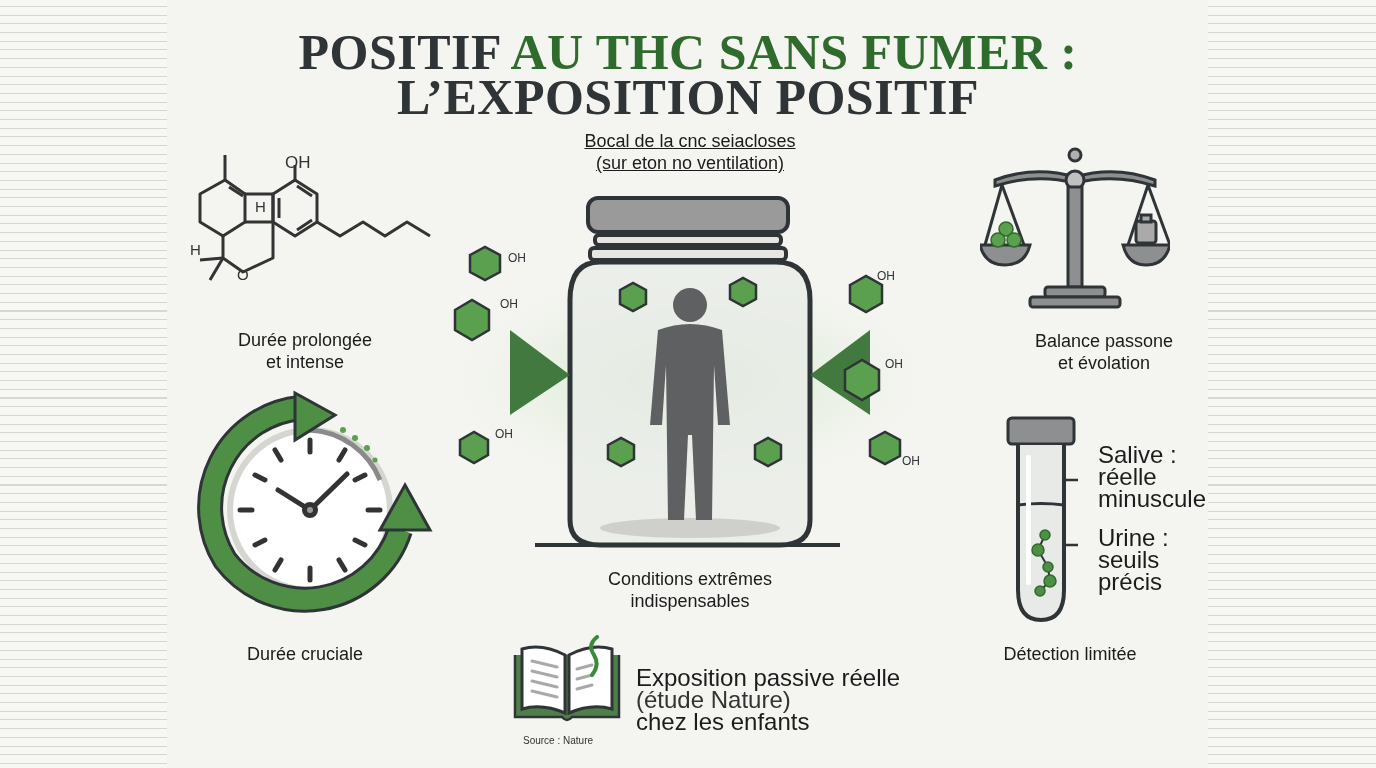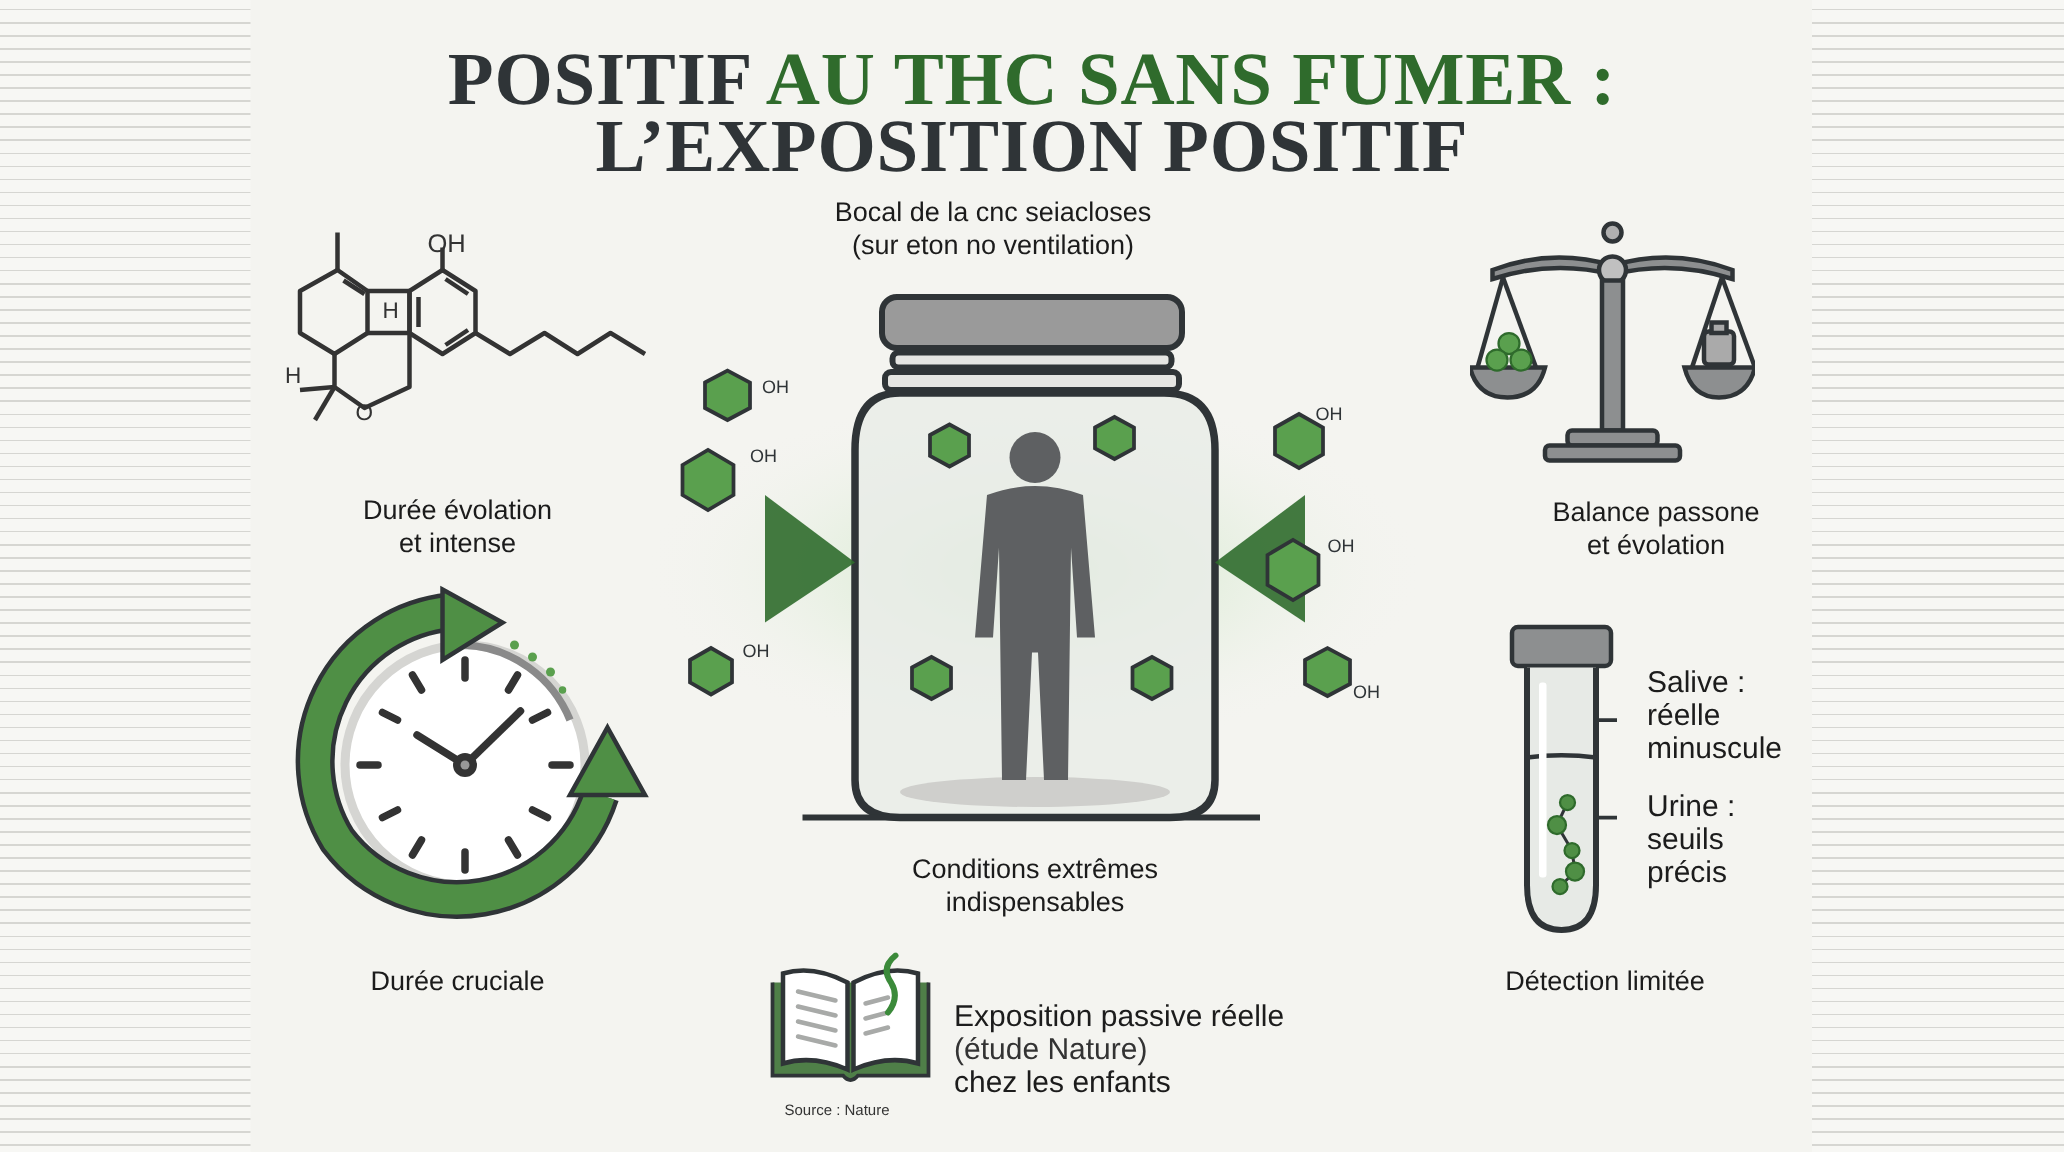--- a/index.html
+++ b/index.html
@@ -4,21 +4,21 @@
 <style>
   html,body{margin:0;padding:0;}
   body{width:1376px;height:768px;position:relative;overflow:hidden;background:#f4f4f0;font-family:"Liberation Sans",sans-serif;color:#1c1c1c;}
   .lines{position:absolute;top:0;height:768px;background:repeating-linear-gradient(to bottom,#f7f7f4 0px,#f7f7f4 6px,#d6d6d2 6px,#d6d6d2 7px,#f7f7f4 7px,#f7f7f4 8.7px);}
   .lines.left{left:0;width:167px;}
   .lines.right{left:1208px;width:168px;}
   .title{position:absolute;left:0;width:1376px;top:30px;text-align:center;font-family:Liberation Serif, serif;font-weight:bold;font-size:50px;line-height:45px;color:#2f3437;letter-spacing:0.5px;}
   .title .green{color:#2f6b2c;}
   .label{position:absolute;text-align:center;font-size:18px;line-height:22px;color:#1b1b1b;}
   .svg{position:absolute;}
-  .caption-left{position:absolute;font-size:20px;line-height:22px;}
+  .caption-left{position:absolute;font-size:24px;line-height:22px;}
   .src{position:absolute;font-size:10px;color:#333;}
 </style>
 </head>
 <body>
 
 <div class="lines left"></div>
 <div class="lines right"></div>
 
 <div class="title">
   <div><span>POSITIF </span><span class="green">AU THC SANS FUMER :</span></div>
@@ -40,21 +40,21 @@
     <line x1="38" y1="108" x2="15" y2="110"></line>
     <line x1="38" y1="108" x2="25" y2="130"></line>
     <polyline points="132,72 155,86 178,72 200,86 222,72 245,86"></polyline>
   </g>
   <text x="100" y="18" font-size="17" font-family="Liberation Sans, sans-serif" fill="#333">OH</text>
   <text x="70" y="62" font-size="15" font-family="Liberation Sans, sans-serif" fill="#333">H</text>
   <text x="5" y="105" font-size="15" font-family="Liberation Sans, sans-serif" fill="#333">H</text>
   <text x="52" y="130" font-size="15" font-family="Liberation Sans, sans-serif" fill="#333">O</text>
 </svg>
 <div class="label" style="left:200px;top:329px;width:210px;">
-  <div>Durée évolation</div>
+  <div>Durée prolongée</div>
   <div>et intense</div>
 </div>
 
 <svg class="svg" style="left:195px;top:390px;" width="240" height="230" viewBox="0 0 240 230">
   <circle cx="115" cy="120" r="80" fill="#ffffff" stroke="#d5d5d2" stroke-width="6"></circle>
   <path d="M115 40 A80 80 0 0 1 185 90" fill="none" stroke="#8a8a8a" stroke-width="5"></path>
   <g stroke="#333" stroke-width="5" stroke-linecap="round">
     <line x1="115" y1="50" x2="115" y2="62"></line>
       <line x1="115" y1="178" x2="115" y2="190"></line>
     <line x1="45" y1="120" x2="57" y2="120"></line>
@@ -78,21 +78,21 @@
   <polygon points="210,95 235,140 185,140" fill="#4f8f45" stroke="#2f3437" stroke-width="3"></polygon>
   <g fill="#5aa04e">
       <circle cx="148" cy="40" r="3"></circle>
       <circle cx="160" cy="48" r="3"></circle>
       <circle cx="172" cy="58" r="3"></circle>
       <circle cx="180" cy="70" r="2.5"></circle>
     </g>
 </svg>
 <div class="label" style="left:200px;top:643px;width:210px;">Durée cruciale</div>
 
-<div class="label" style="left:492px;top:130px;width:340px;">
+<div class="label" style="left:520px;top:130px;width:340px;text-decoration:underline;">
   <div>Bocal de la cnc seiacloses</div>
   <div>(sur eton no ventilation)</div>
 </div>
 <svg class="svg" style="left:430px;top:190px;" width="520" height="370" viewBox="0 0 520 370">
   <defs>
     <radialGradient id="glow" cx="50%" cy="50%" r="50%">
       <stop offset="0%" stop-color="#bfe3b6" stop-opacity="0.9"></stop>
       <stop offset="100%" stop-color="#f4f4f0" stop-opacity="0"></stop>
     </radialGradient>
   </defs>

